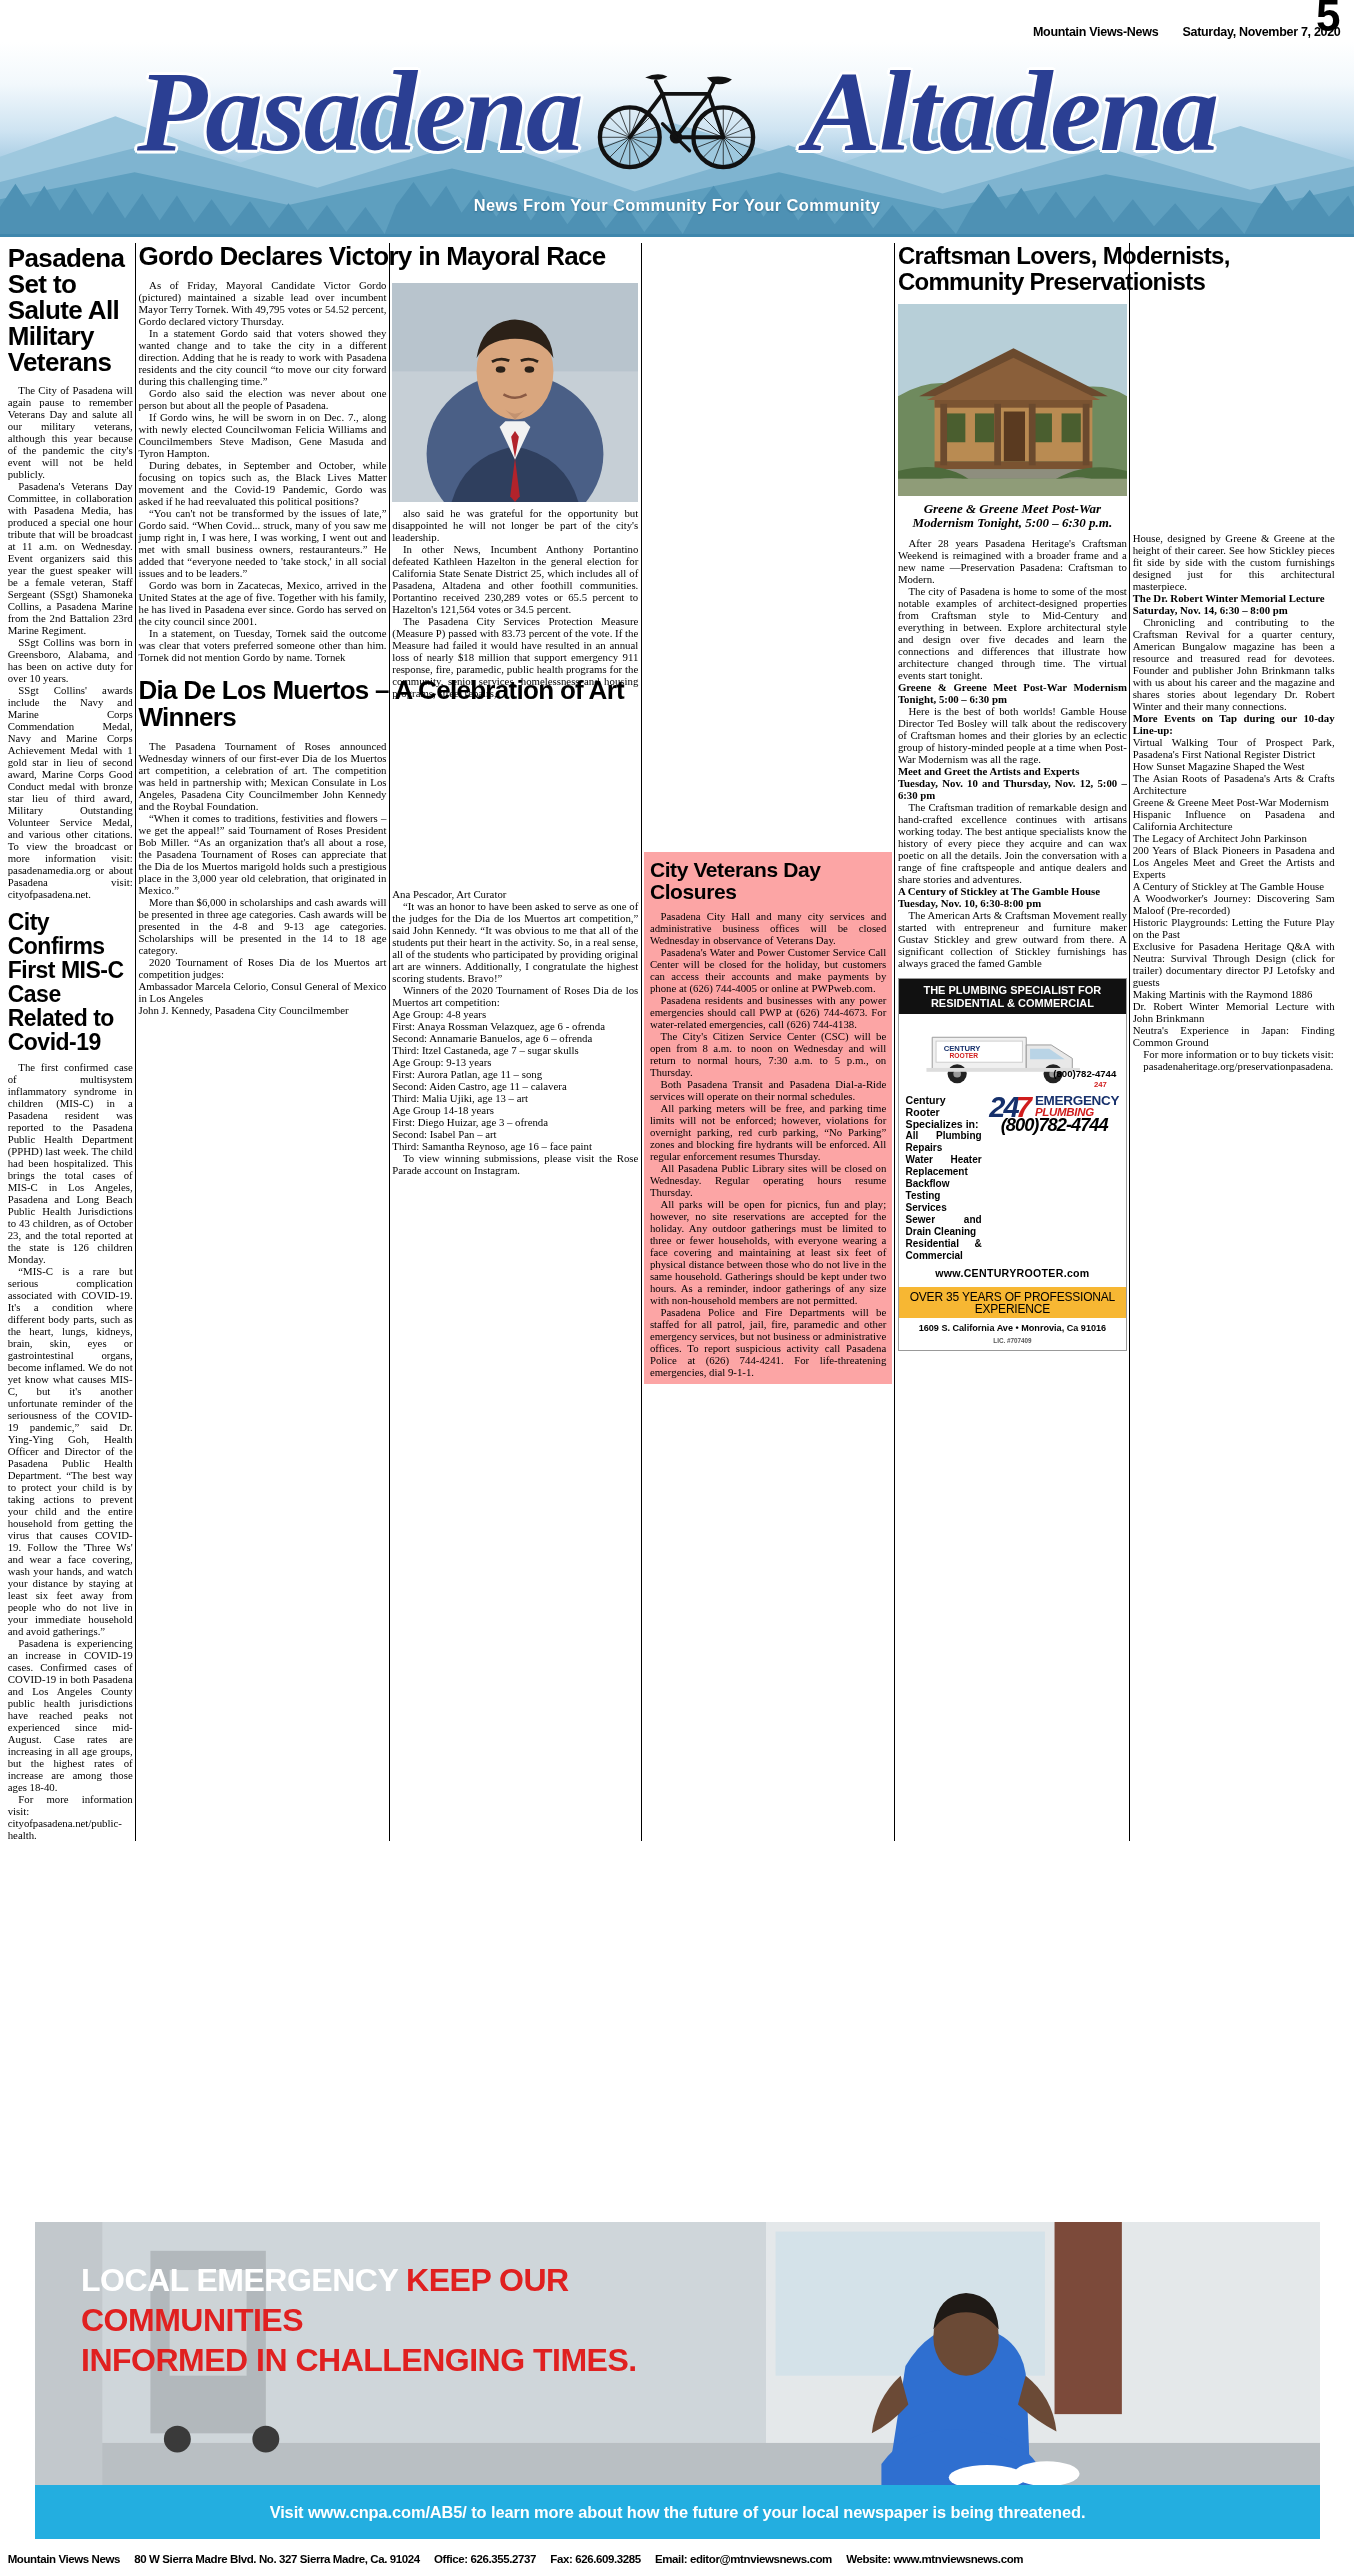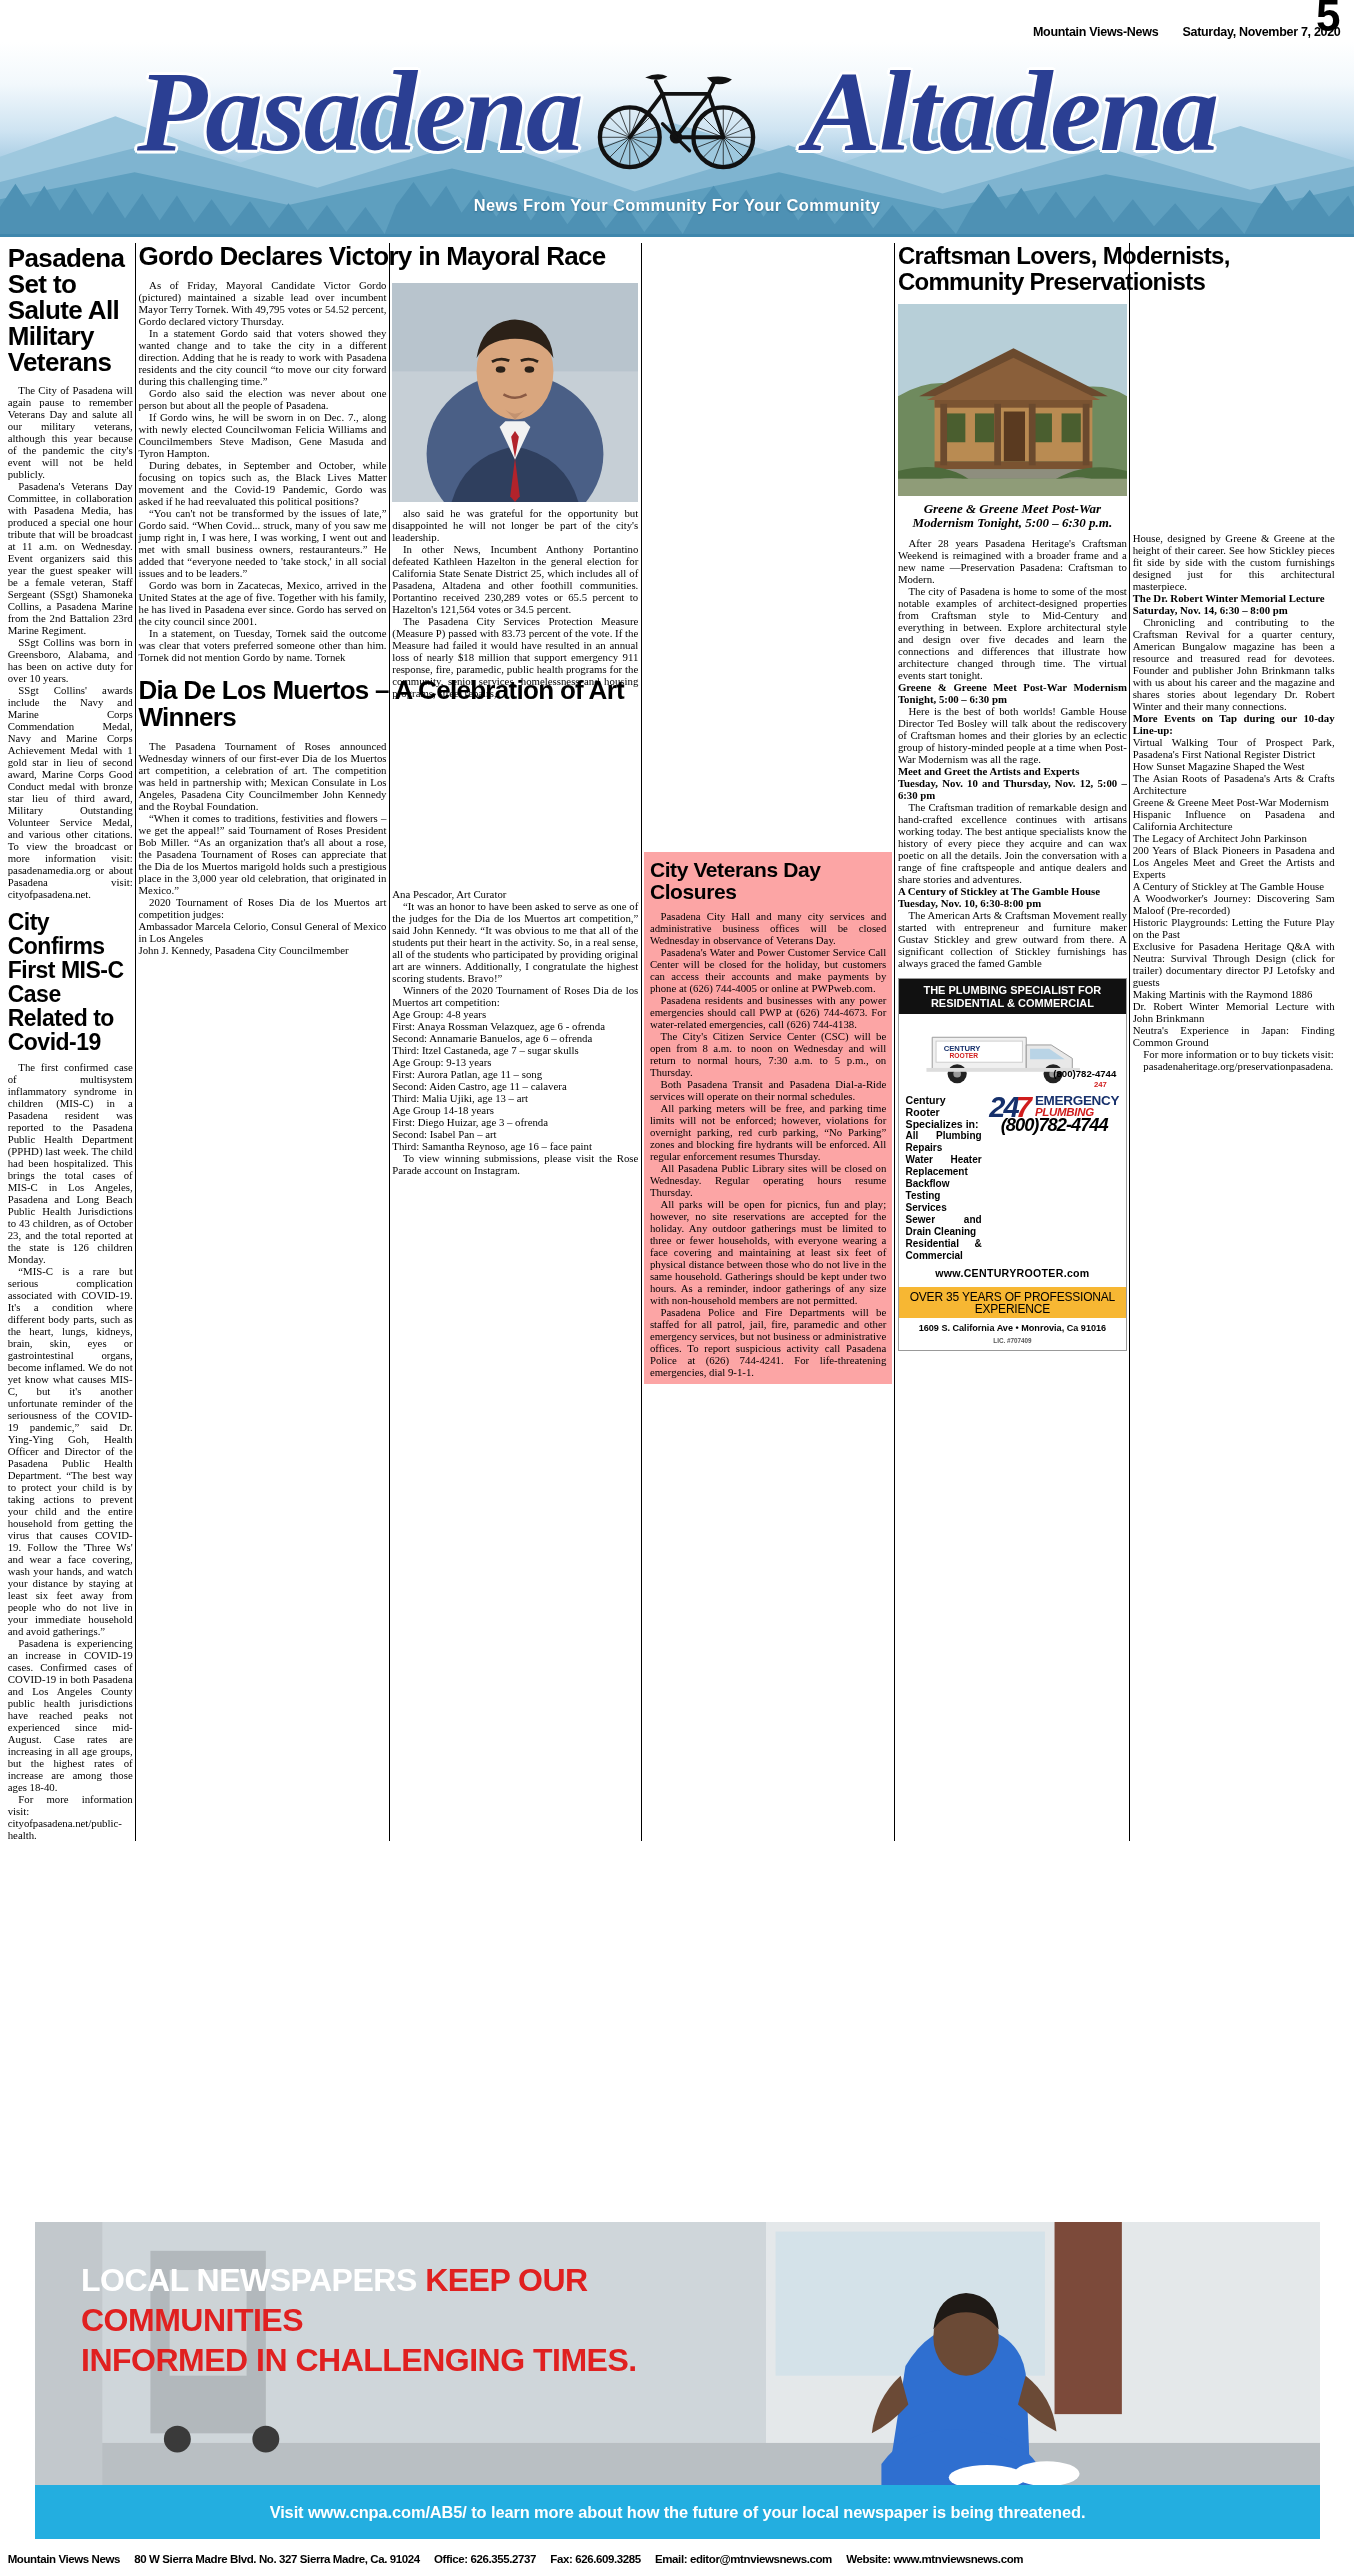--- a/index.html
+++ b/index.html
@@ -283,20 +283,21 @@
       <p>Gordo also said the election was never about one person but about all the people of Pasadena.</p>
       <p>If Gordo wins, he will be sworn in on Dec. 7., along with newly elected Councilwoman Felicia Williams and Councilmembers Steve Madison, Gene Masuda and Tyron Hampton.</p>
       <p>During debates, in September and October, while focusing on topics such as, the Black Lives Matter movement and the Covid-19 Pandemic, Gordo was asked if he had reevaluated this political positions?</p>
       <p>“You can't not be transformed by the issues of late,” Gordo said. “When Covid... struck, many of you saw me jump right in, I was here, I was working, I went out and met with small business owners, restauranteurs.” He added that “everyone needed to 'take stock,' in all social issues and to be leaders.”</p>
       <p>Gordo was born in Zacatecas, Mexico, arrived in the United States at the age of five. Together with his family, he has lived in Pasadena ever since. Gordo has served on the city council since 2001.</p>
       <p>In a statement, on Tuesday, Tornek said the outcome was clear that voters preferred someone other than him. Tornek did not mention Gordo by name. Tornek</p>
 
       <h2 class="hd-wide" style="width:500px;margin-top:13.5px">Dia De Los Muertos – A Celebration of Art Winners</h2>
       <p>The Pasadena Tournament of Roses announced Wednesday winners of our first-ever Dia de los Muertos art competition, a celebration of art. The competition was held in partnership with; Mexican Consulate in Los Angeles, Pasadena City Councilmember John Kennedy and the Roybal Foundation.</p>
       <p>“When it comes to traditions, festivities and flowers – we get the appeal!” said Tournament of Roses President Bob Miller. “As an organization that's all about a rose, the Pasadena Tournament of Roses can appreciate that the Dia de los Muertos marigold holds such a prestigious place in the 3,000 year old celebration, that originated in Mexico.”</p>
+      <p>More than $6,000 in scholarships and cash awards will be presented in three age categories. Cash awards will be presented in the 4-8 and 9-13 age categories. Scholarships will be presented in the 14 to 18 age category.</p>
       <p>2020 Tournament of Roses Dia de los Muertos art competition judges:</p>
       <p class="noind">Ambassador Marcela Celorio, Consul General of Mexico in Los Angeles</p>
       <p class="noind">John J. Kennedy, Pasadena City Councilmember</p>
     </div>
 
     <div class="vrule"></div>
 
     <div class="col">
       <div class="photo" style="height:219px;margin-top:40px">
         <svg viewBox="0 0 256 228" preserveAspectRatio="none">
@@ -516,21 +517,21 @@
         <path d="M934,112 q4,-36 34,-38 q32,2 34,38 q-14,-18 -34,-18 q-22,0 -34,18 z" fill="#1f1a16"></path>
         <path d="M900,160 q-26,24 -30,60 q20,-10 38,-30 z" fill="#6b4a36"></path>
         <path d="M1030,160 q28,22 32,58 q-20,-10 -40,-28 z" fill="#6b4a36"></path>
         <ellipse cx="1052" cy="262" rx="34" ry="13" fill="#ffffff"></ellipse>
         <ellipse cx="990" cy="266" rx="40" ry="13" fill="#ffffff"></ellipse>
       </g>
       <rect x="0" y="274" width="1336" height="56" fill="#23aee0"></rect>
     </svg>
   </div>
   <div class="headline">
-    <span class="w">LOCAL NEWSPAPERS</span><span class="r"> KEEP OUR COMMUNITIES</span><br>
+    <span class="w">LOCAL EMERGENCY</span><span class="r"> KEEP OUR COMMUNITIES</span><br>
     <span class="r">INFORMED IN CHALLENGING TIMES.</span>
   </div>
   <div class="bluebar">Visit www.cnpa.com/AB5/ to learn more about how the future of your local newspaper is being threatened.</div>
 </div>
 
 <div class="footer-line">
   <span>Mountain Views News</span>
   <span>80 W Sierra Madre Blvd.  No. 327   Sierra Madre, Ca.  91024</span>
   <span>Office: 626.355.2737</span>
   <span>Fax: 626.609.3285</span>

